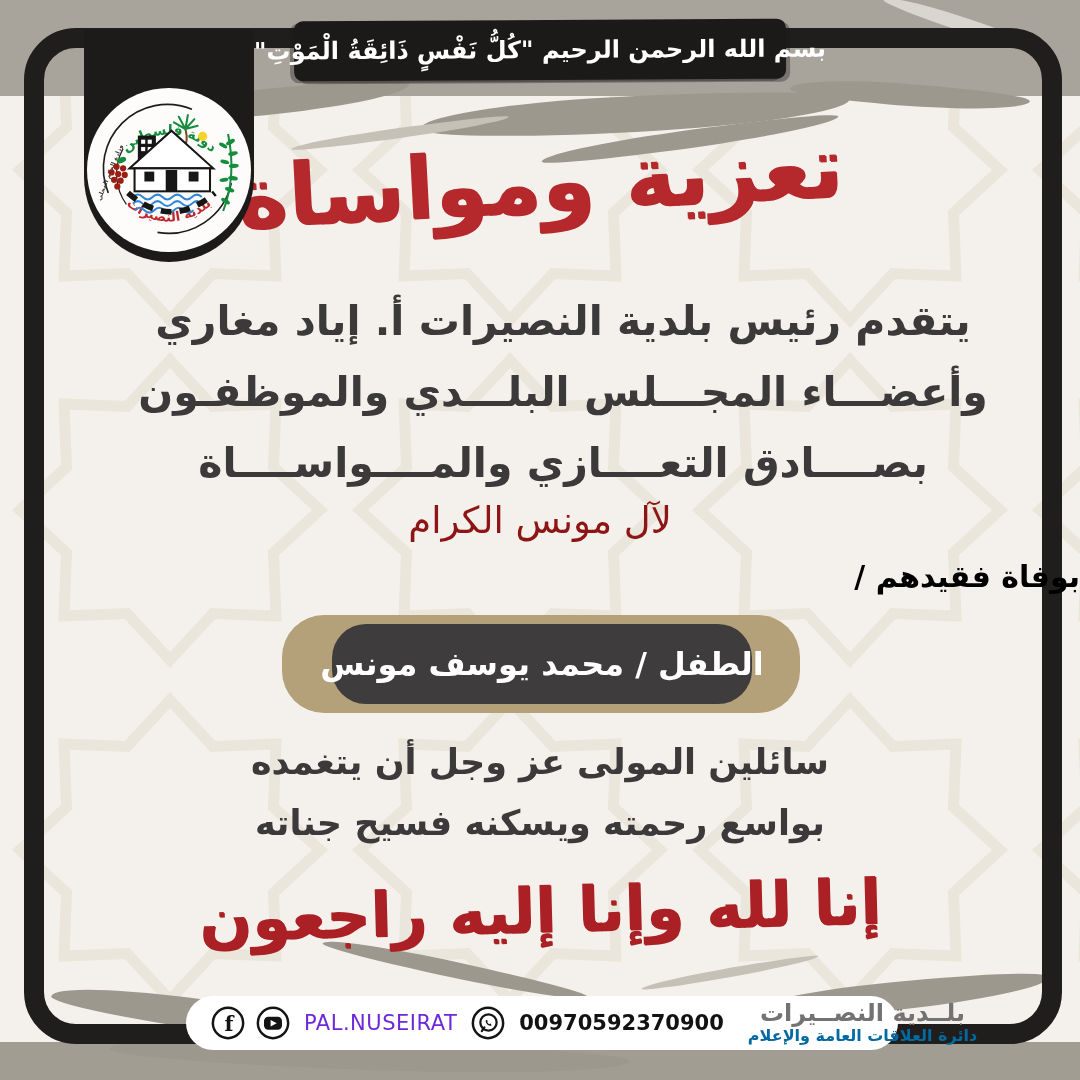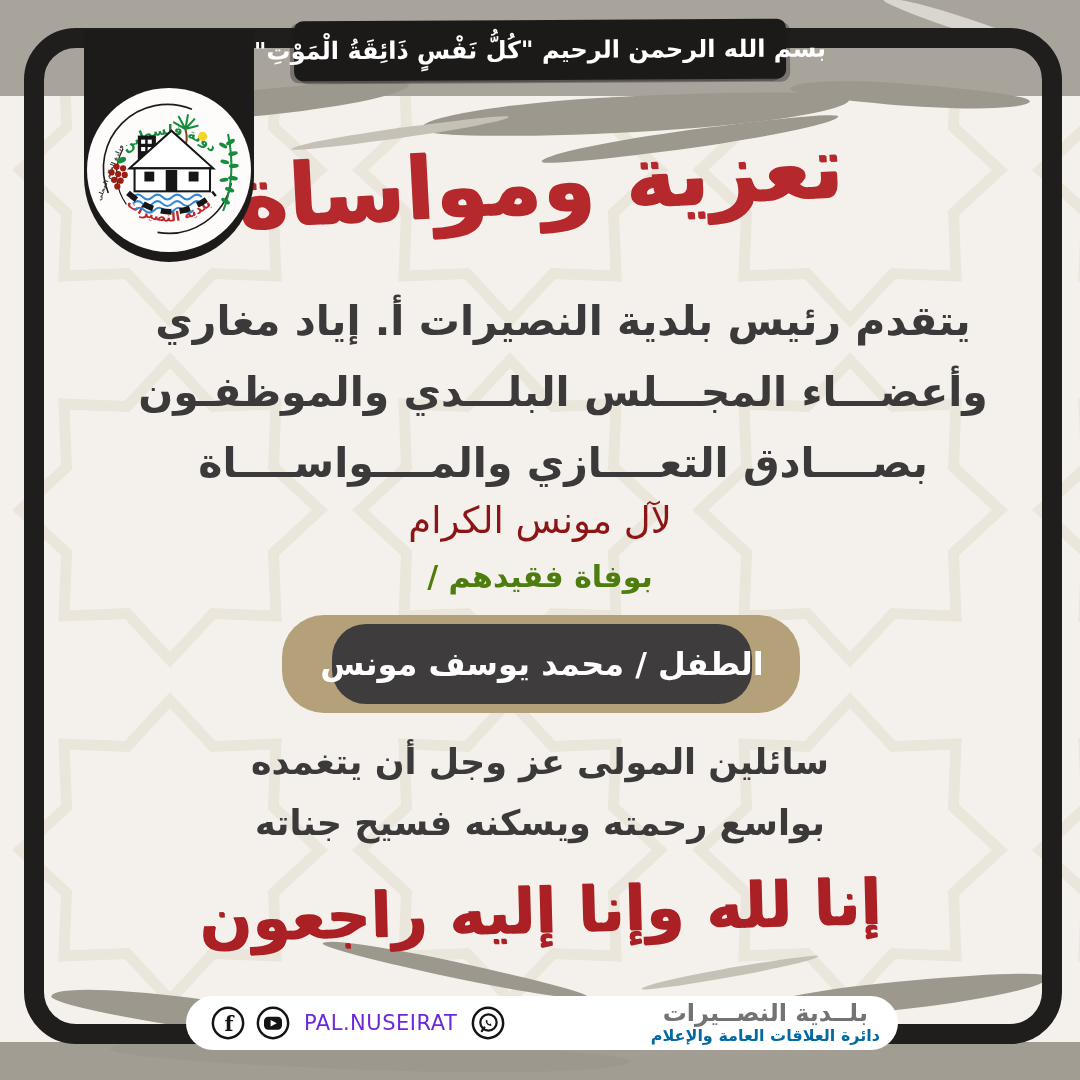--- a/index.html
+++ b/index.html
@@ -40,21 +40,21 @@
   }
   
   .arabic{direction:rtl;text-align:center;position:absolute;left:0;right:0;z-index:5;}
   .title-callig{
     top:132px;font-size:86px;font-weight:bold;color:#b5282b;
     transform:rotate(-3deg);letter-spacing:-2px;
     text-shadow:1px 1px 0 #b5282b;
   }
   .main-text{top:286px;font-size:41px;font-weight:bold;color:#3b393a;line-height:71px;padding-left:46px;}
   .family-line{top:499px;font-size:37px;font-weight:normal;color:#8d1516;}
-  .gold-line{top:559px;font-size:30px;font-weight:bold;color:#4d7c0f;}
+  .gold-line{top:559px;font-size:30px;font-weight:bold;color:#000000;text-align:right;}
   .prayer-text{top:732px;font-size:35px;font-weight:bold;color:#3b393a;line-height:61px;}
   .istirjaa{
     top:874px;font-size:62px;font-weight:bold;color:#ab2024;
     transform:rotate(-1.5deg);text-shadow:1px 1px 0 #ab2024;
   }
   
   .pill-outer{
     position:absolute;left:282px;top:615px;width:518px;height:98px;
     background:#b4a179;border-radius:42px;z-index:5;
   }
@@ -216,20 +216,21 @@
       <rect x="9.5" y="12.5" width="19" height="13.5" rx="4.5" fill="#141414"></rect>
       <polygon points="16.5,15.8 16.5,22.8 23,19.3" fill="#fff"></polygon>
     </svg>
     <span class="footer-handle">PAL.NUSEIRAT</span>
     <svg class="soc-icon" viewBox="0 0 38 38">
       <circle cx="19" cy="19" r="16" fill="none" stroke="#141414" stroke-width="2.6"></circle>
       <circle cx="19.5" cy="18.5" r="8.6" fill="none" stroke="#141414" stroke-width="2.4"></circle>
       <path d="M12.5,27.5 L15.2,23.6" stroke="#141414" stroke-width="2.4" stroke-linecap="round"></path>
       <path d="M16.8,15.6 q-1,2.6 1.2,4.8 q2.2,2.2 4.8,1.2 l-1,-2 l-1.7,.6 l-1.9,-1.9 l.6,-1.7 z" fill="#141414"></path>
     </svg>
+    <span class="footer-phone">00970592370900</span>
     <span class="footer-spacer"></span>
     <span class="muni-block">
       <span class="muni-name">بلــدية النصــيرات</span>
       <span class="muni-dept">دائرة العلاقات العامة والإعلام</span>
     </span>
   </div>
 
 </div>
 
 </body></html>

